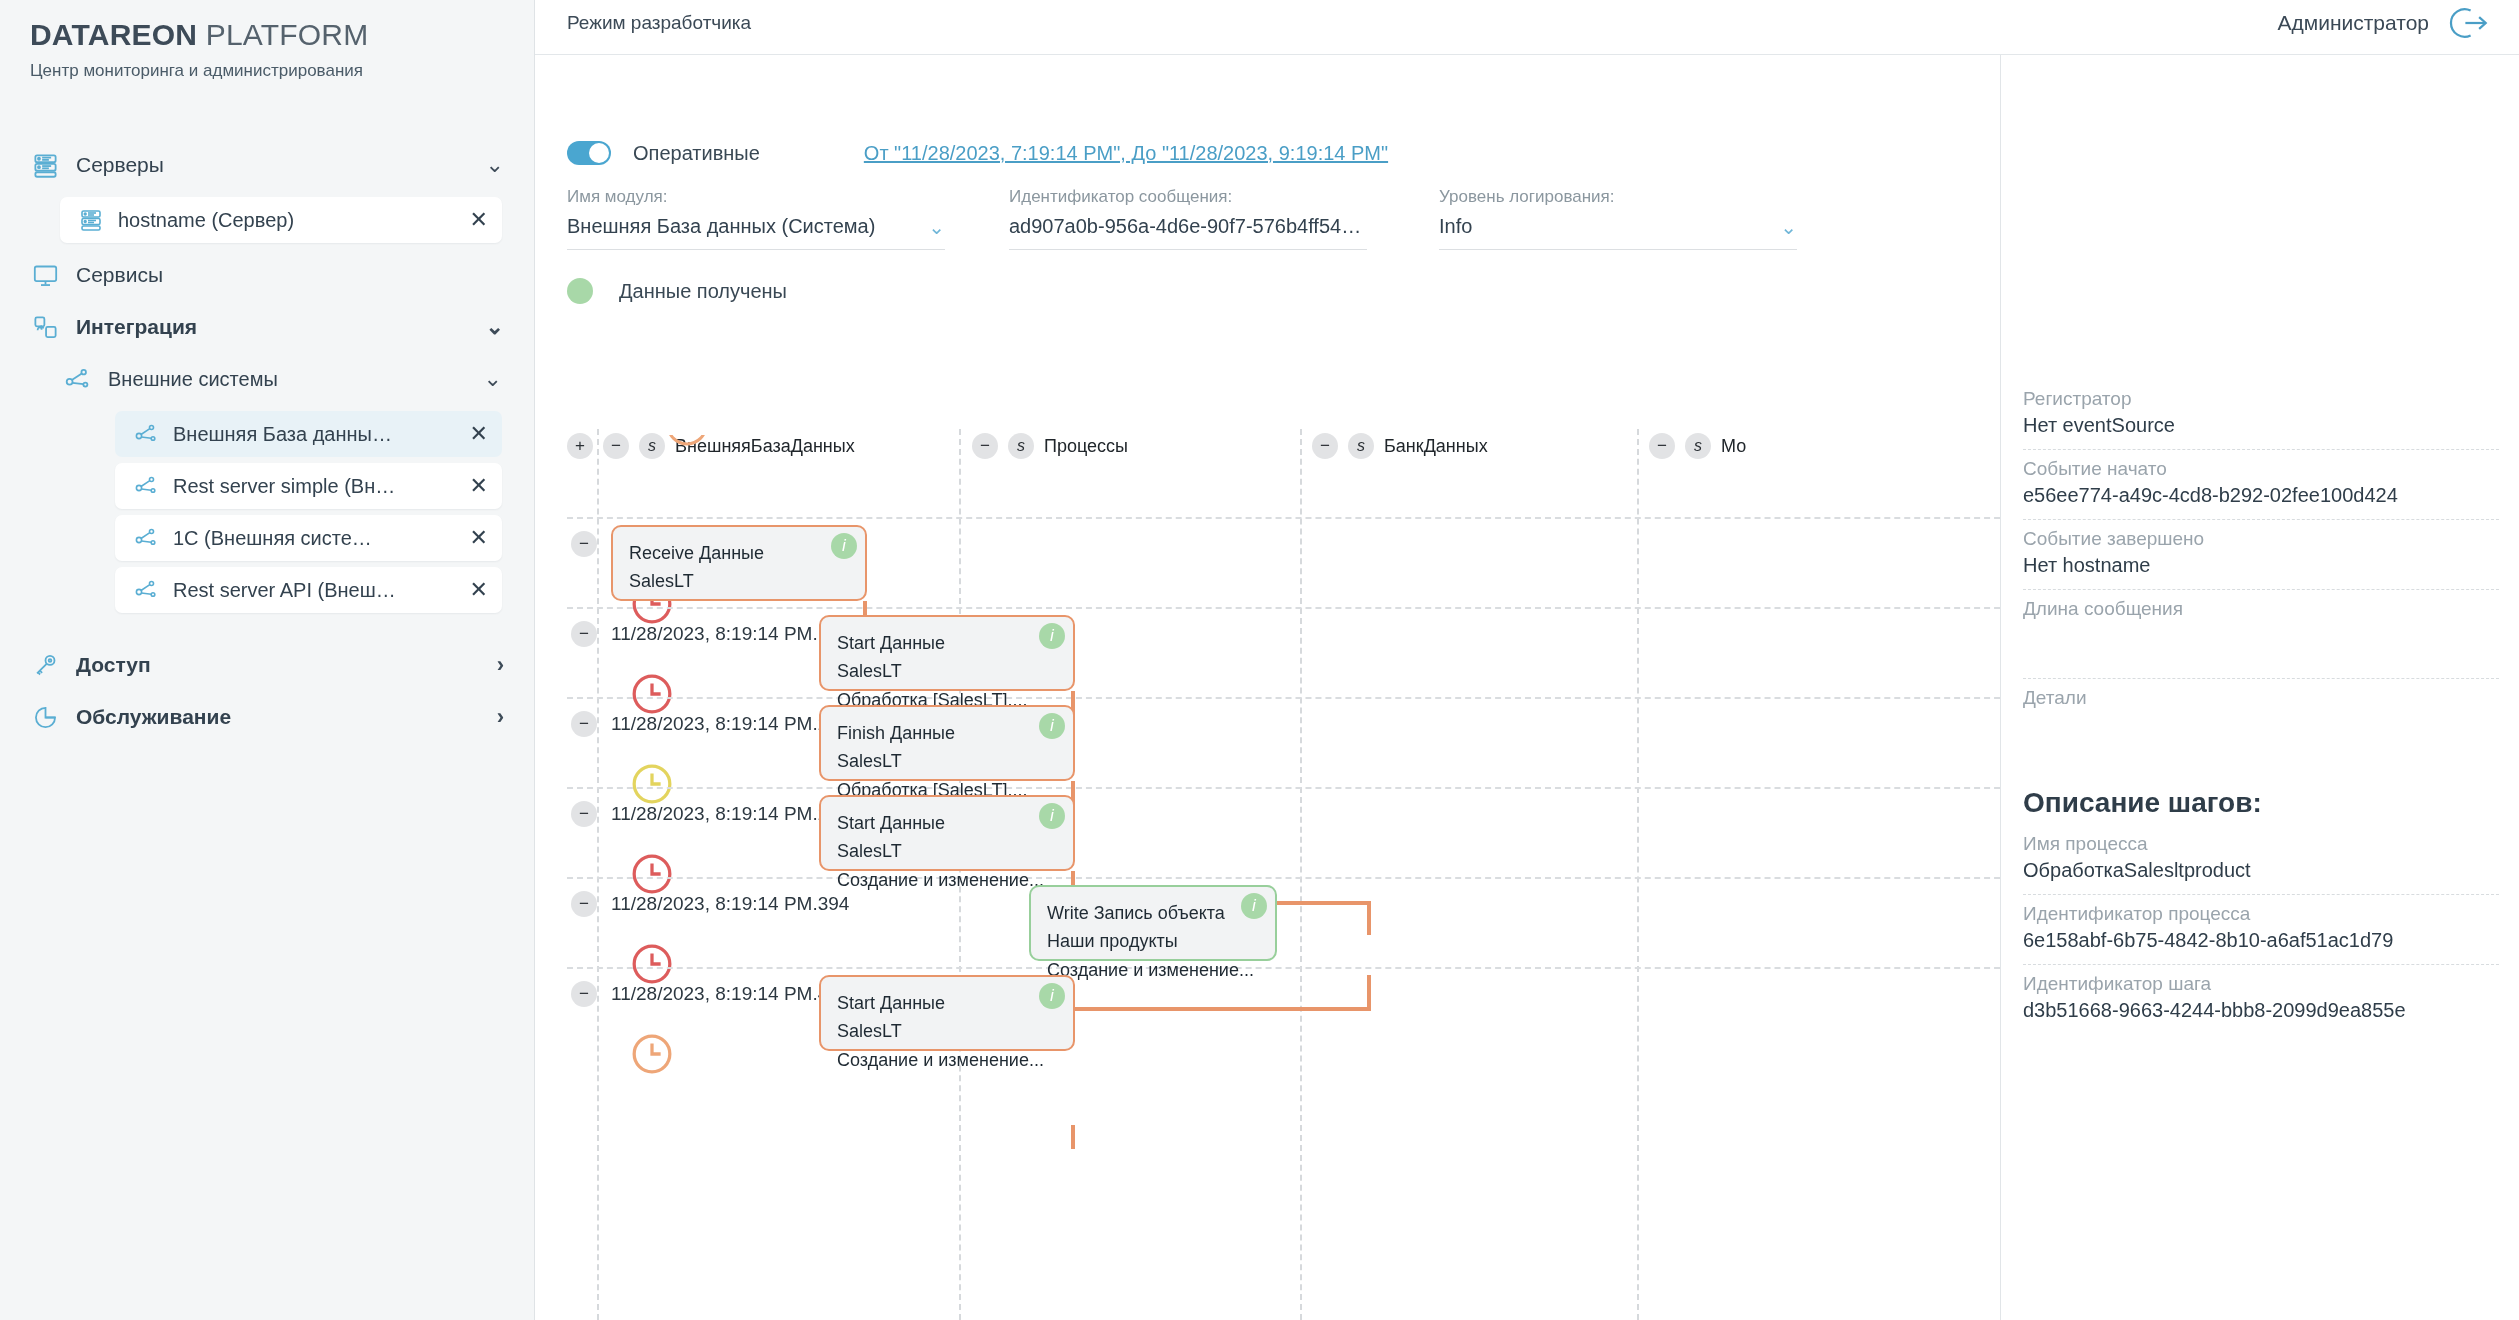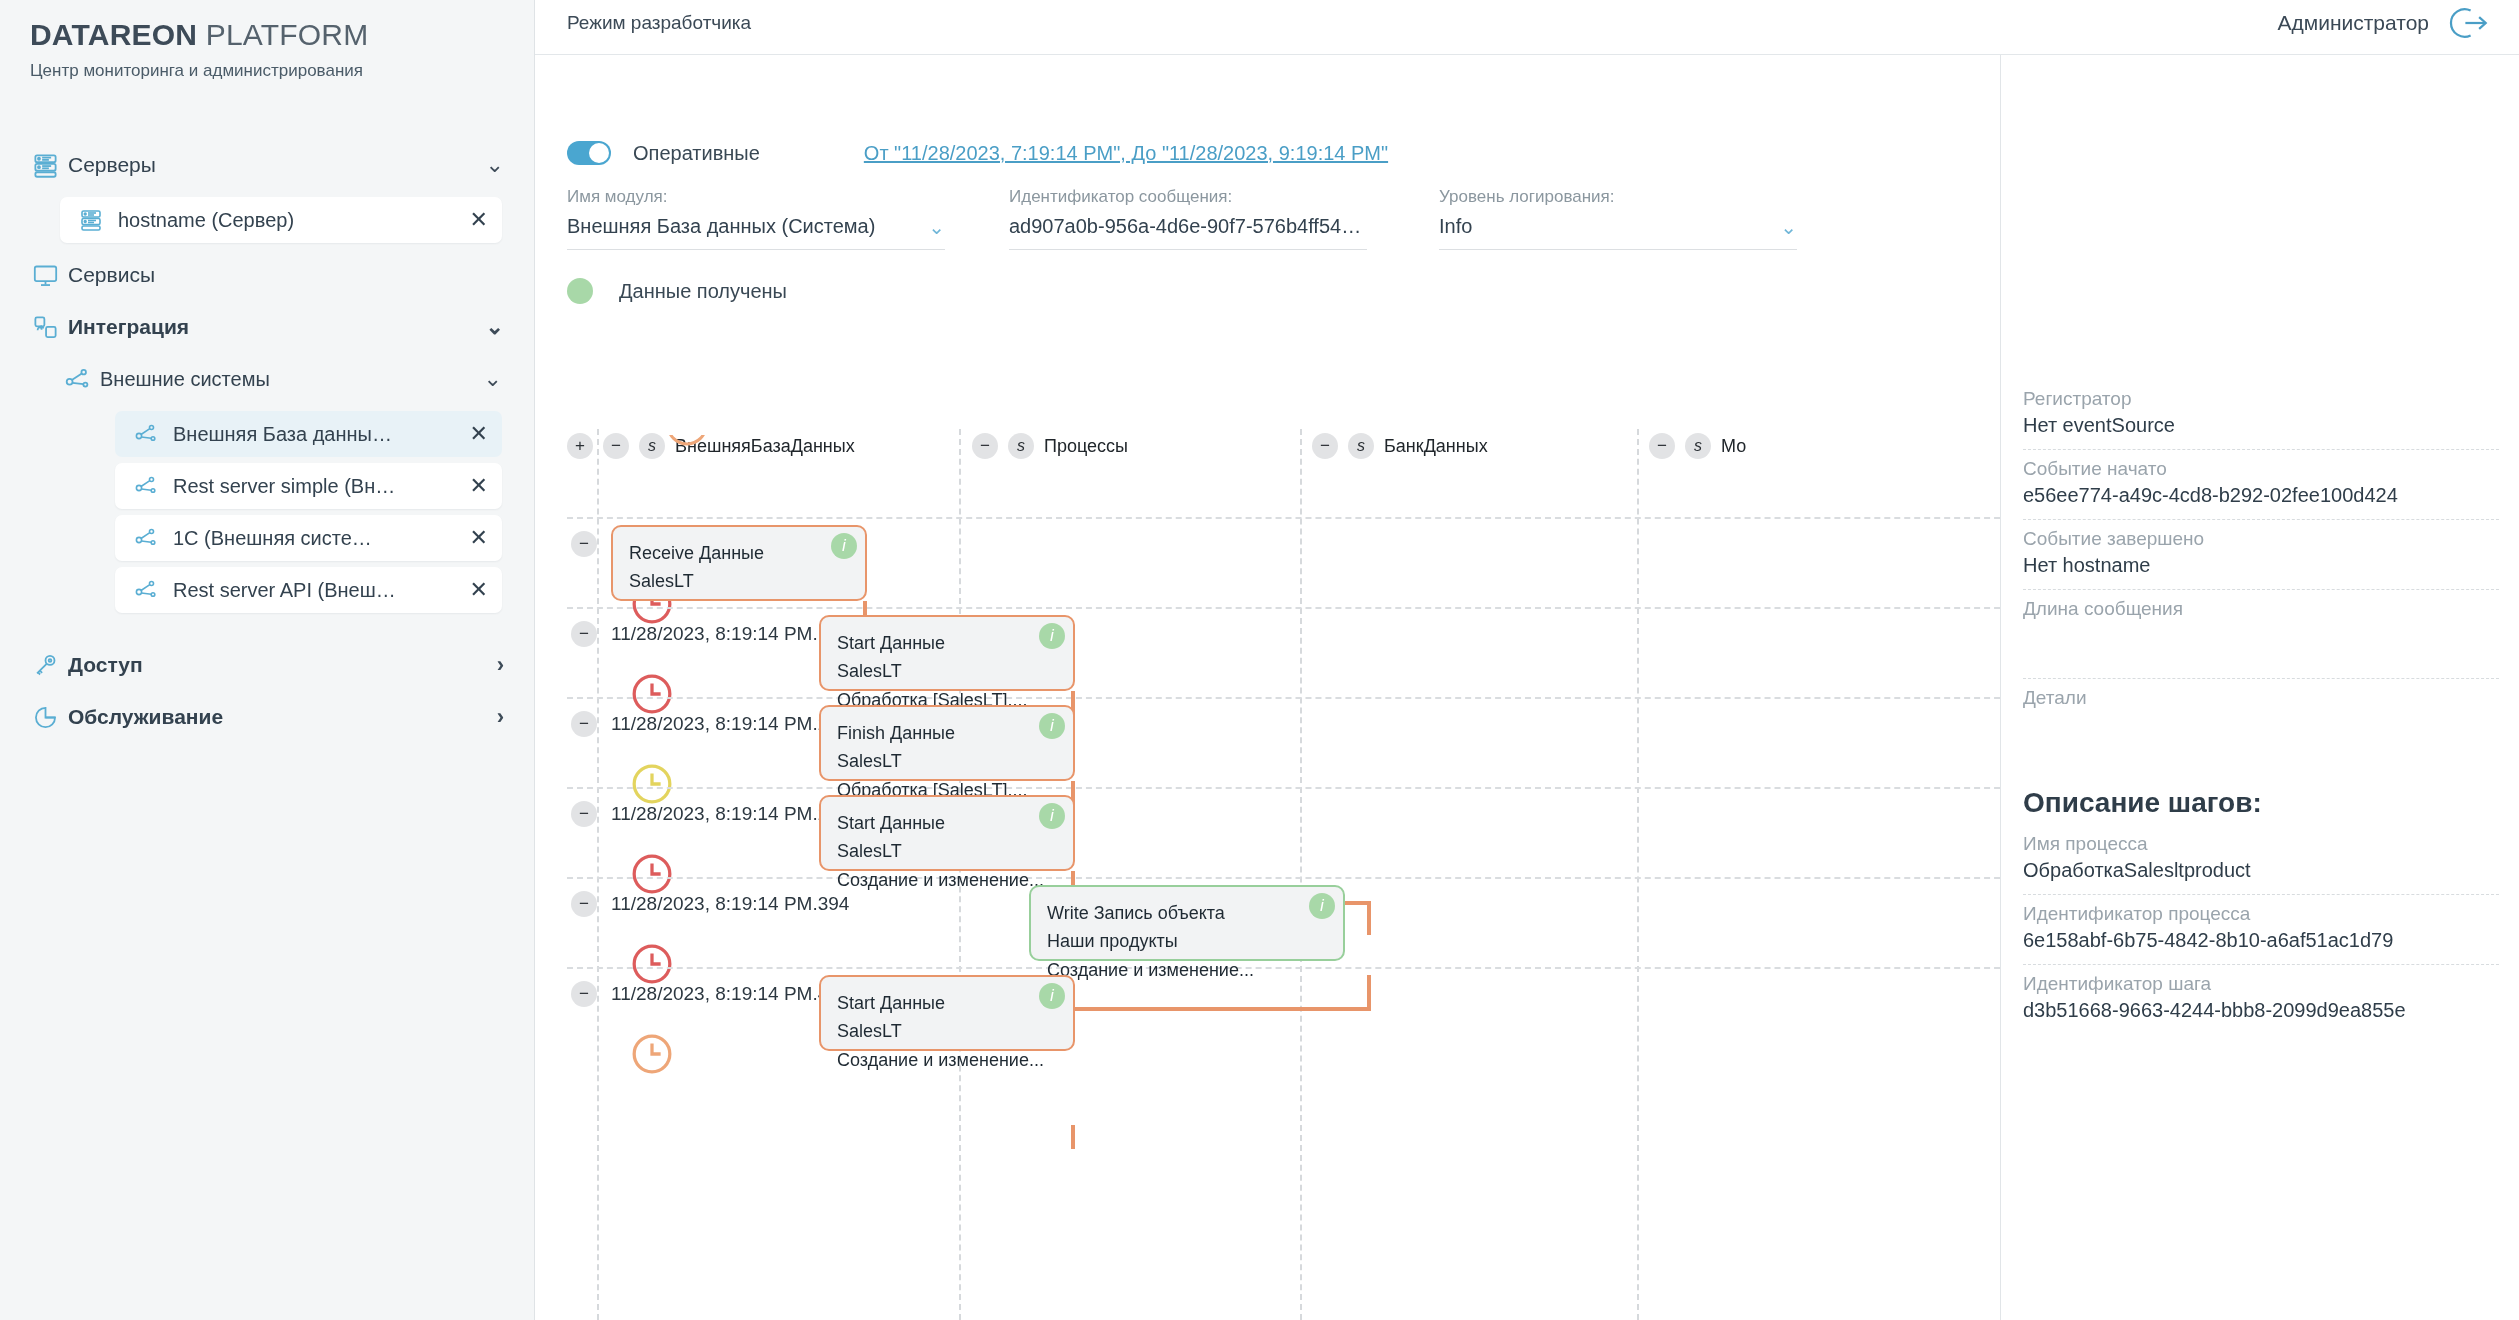--- a/index.html
+++ b/index.html
@@ -18,21 +18,21 @@
     position: relative;
   }
   .brand { padding: 18px 30px 0 30px; }
   .brand-title { font-size: 30px; letter-spacing: .2px; color: #3d4b58; }
   .brand-title b { font-weight: 700; }
   .brand-title span { font-weight: 400; color: #55626d; }
   .brand-sub { margin-top: 9px; font-size: 17px; color: #4a5b68; }
 
   .nav { margin-top: 58px; }
   .nav-row {
-    display: flex; align-items: center; gap: 8px;
+    display: flex; align-items: center; gap: 16px;
     height: 52px; padding: 0 30px 0 30px; cursor: pointer;
     font-size: 21px; color: #33424f;
   }
   .nav-row .chev { margin-left: auto; color: #3d4b58; font-size: 22px; line-height: 1; }
   .nav-row.bold { font-weight: 700; }
   .nav-ico { width: 30px; height: 30px; flex: 0 0 30px; display: flex; align-items: center; justify-content: center; }
   .nav-ico svg { width: 27px; height: 27px; }
 
   .leaf {
     display: flex; align-items: center; gap: 14px;
@@ -532,21 +532,21 @@
             <span class="info-badge">i</span>
           </div>
 
           <div class="card" style="left:252px; top:328px; width:256px; height:76px">
             <div class="ln">Start Данные</div>
             <div class="ln">SalesLT</div>
             <div class="ln">Создание и изменение...</div>
             <span class="info-badge">i</span>
           </div>
 
-          <div class="card green" style="left:462px; top:418px; width:316px; height:76px">
+          <div class="card green" style="left:462px; top:418px; width:248px; height:76px">
             <div class="ln">Write Запись объекта</div>
             <div class="ln">Наши продукты</div>
             <div class="ln">Создание и изменение...</div>
             <span class="info-badge">i</span>
           </div>
 
           <div class="card" style="left:252px; top:508px; width:256px; height:76px">
             <div class="ln">Start Данные</div>
             <div class="ln">SalesLT</div>
             <div class="ln">Создание и изменение...</div>

